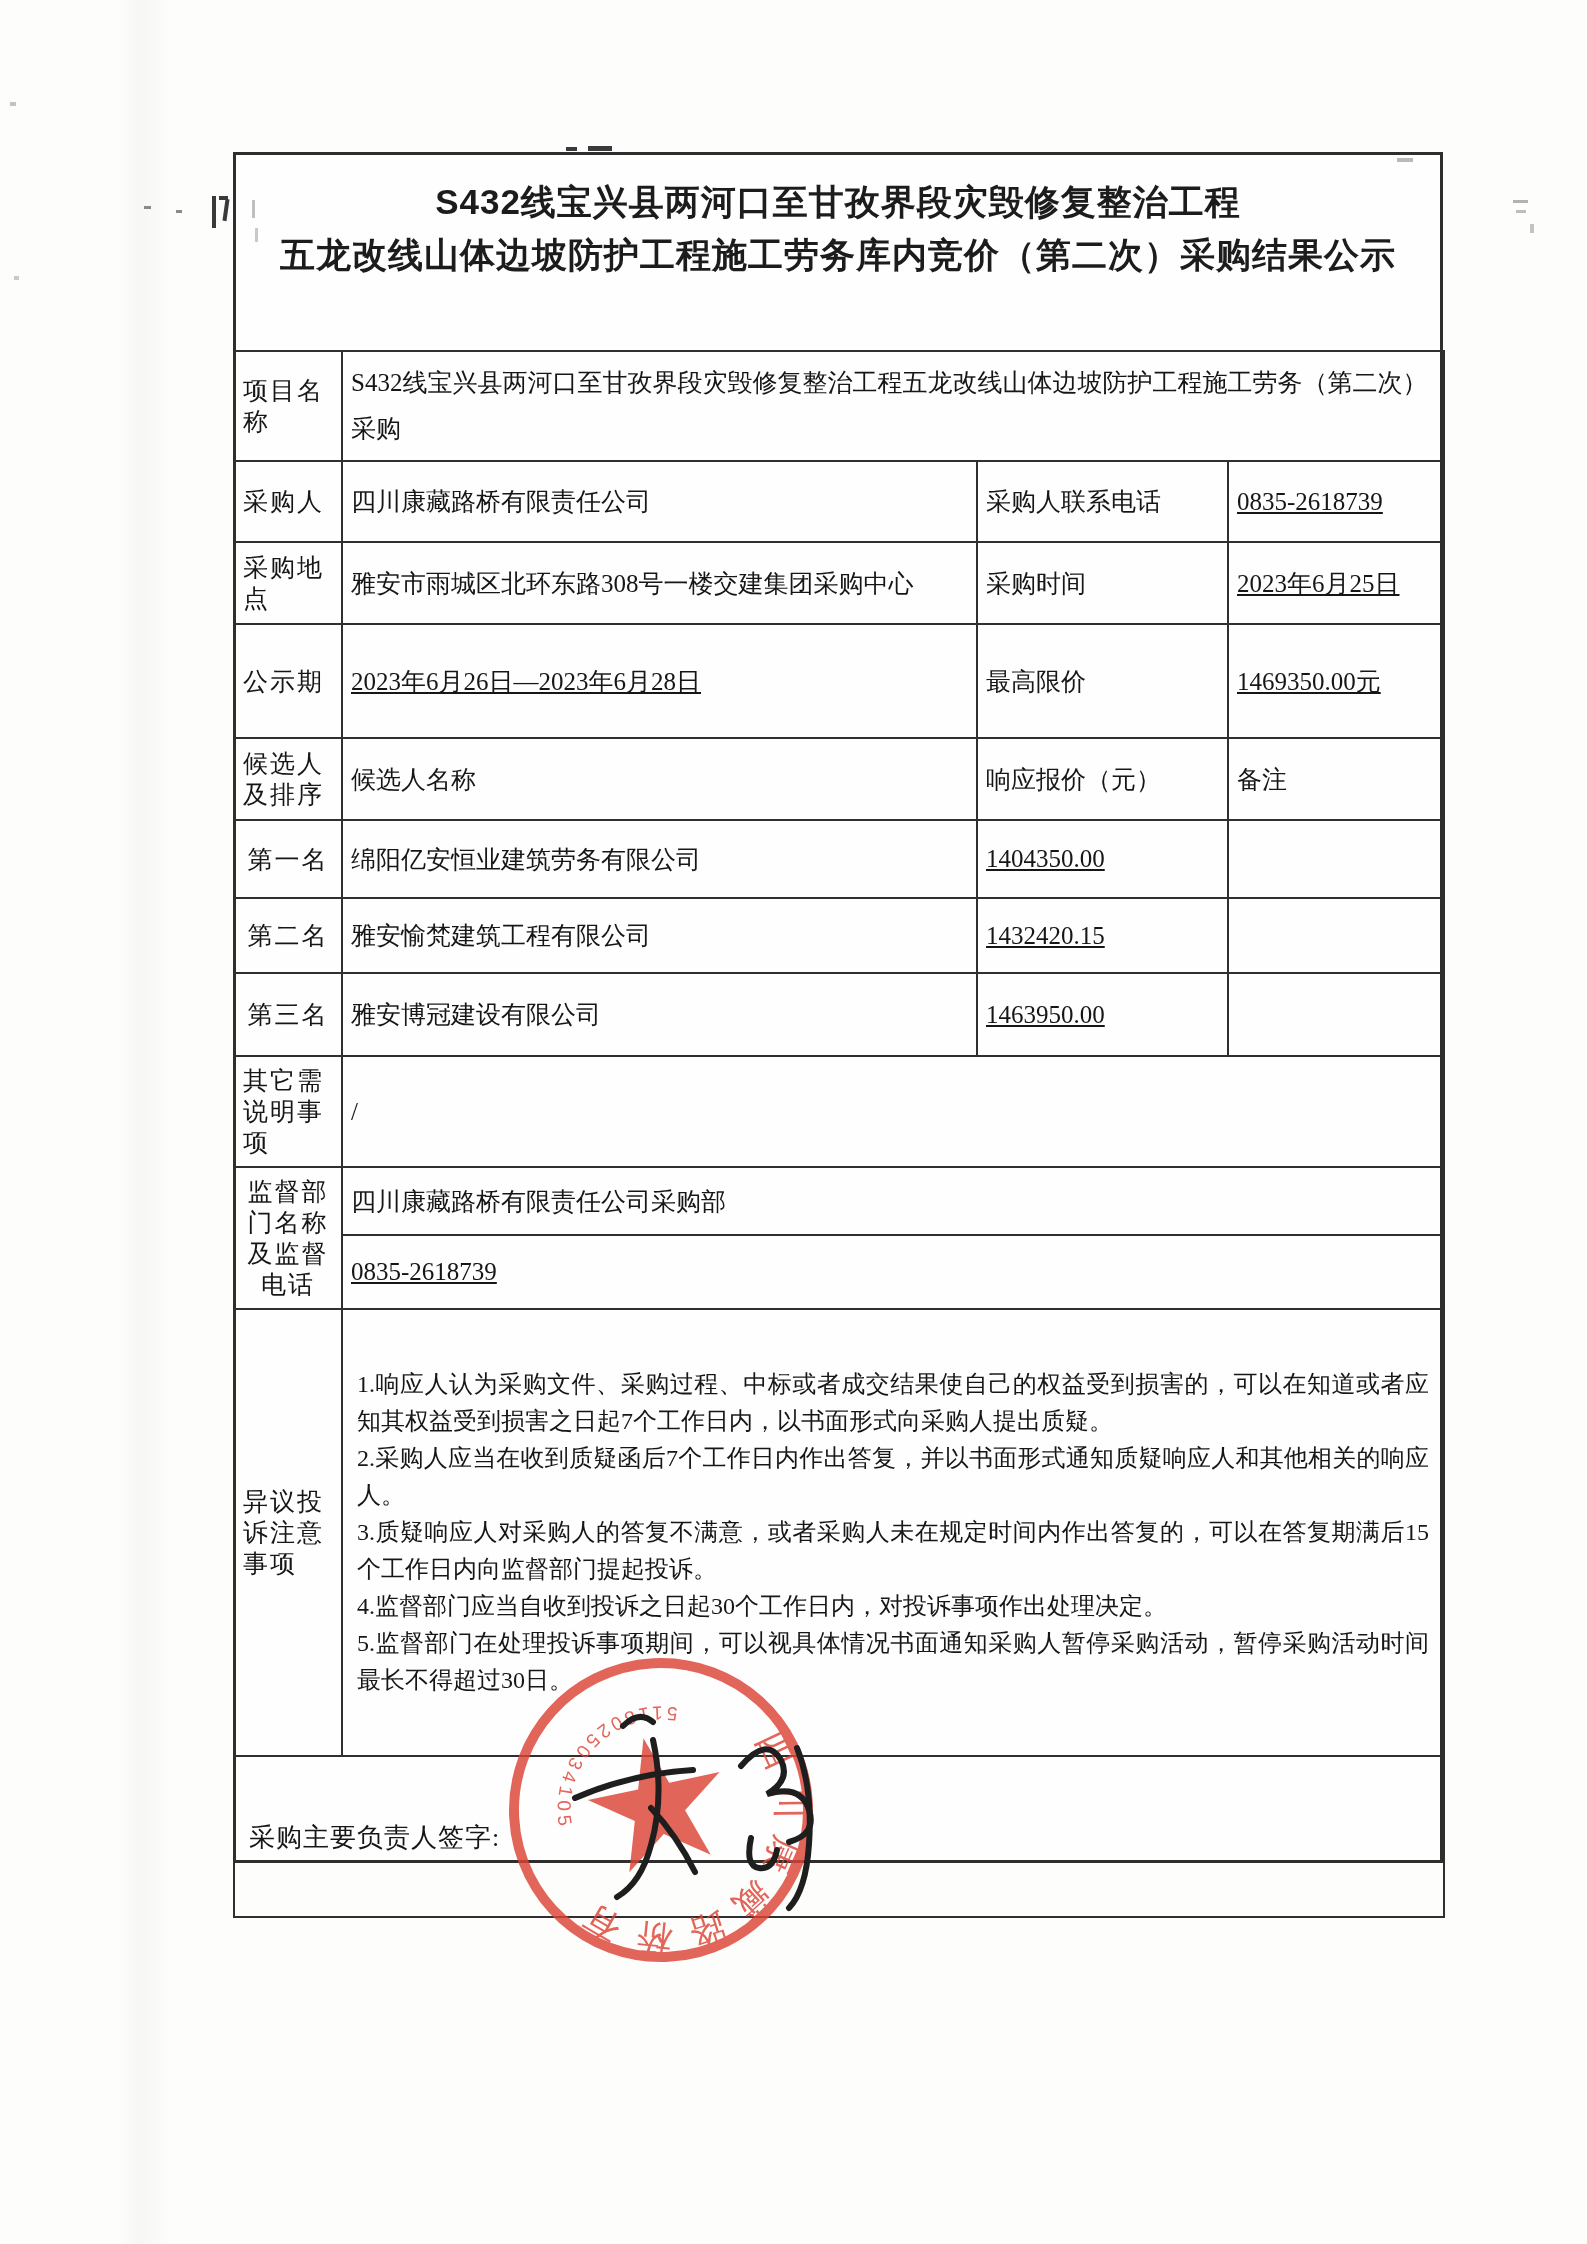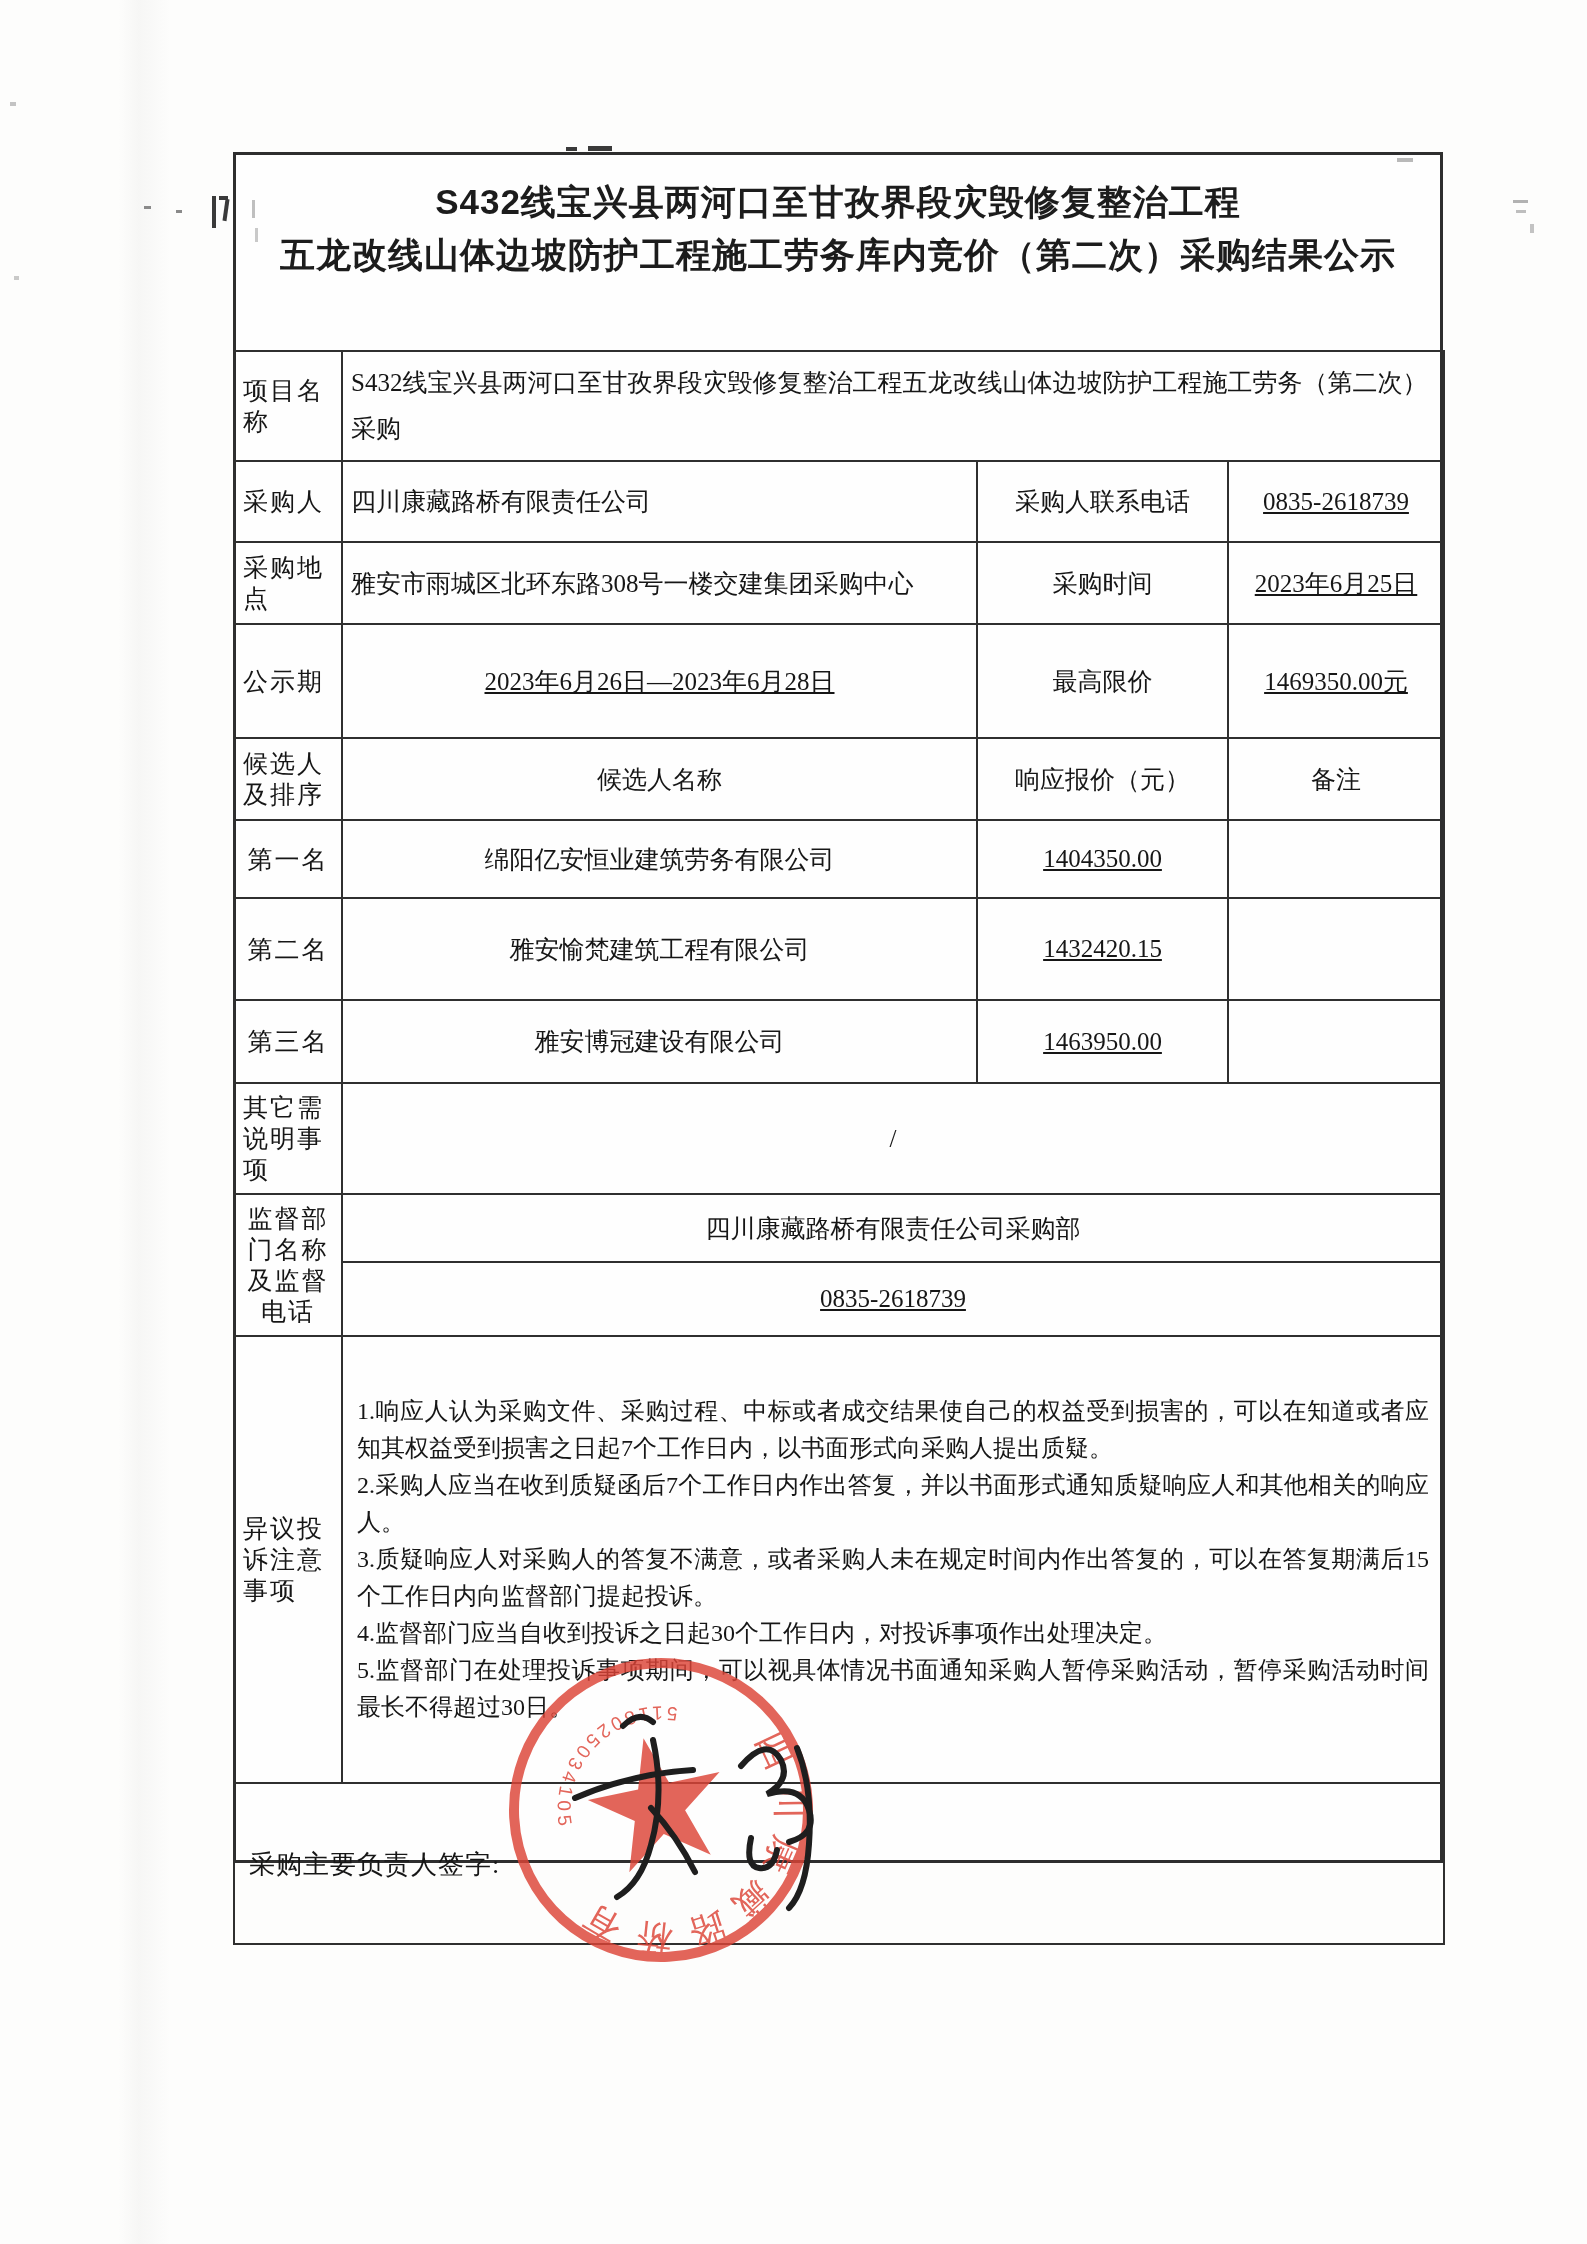--- a/index.html
+++ b/index.html
@@ -38,21 +38,21 @@
   }
   table.grid td{
     border:2px solid #2f2f2f;
     padding:8px 8px;
     vertical-align:middle;
     box-sizing:border-box;
     overflow:hidden;
   }
   td.lab{letter-spacing:2px;padding:2px 4px 2px 7px;line-height:31px;}
   td.lab-c{text-align:center;letter-spacing:2px;line-height:31px;}
-  td.c{text-align:center;margin-top:46px;}
+  td.c{margin-top:46px;}
   td.l{text-align:left;}
   .num{font-family:"Liberation Serif", serif;text-decoration:underline;}
   .objection-cell{padding:6px 14px !important;}
   .objection-cell p{margin:0;line-height:37px;font-size:24px;text-align:justify;}
   .sig-cell{position:relative;padding:0 !important;}
   .sig-label{position:absolute;left:14px;top:50%;transform:translateY(-50%);font-size:26px;letter-spacing:1px;white-space:nowrap;}
   
   .stamp{position:absolute;left:496px;top:1645px;width:330px;height:330px;pointer-events:none;}
   .stamp svg{width:100%;height:100%;}
   
@@ -115,21 +115,21 @@
       <td class="c">备注</td>
     </tr>
 
     <tr style="height:78px">
       <td class="lab-c">第一名</td>
       <td class="c">绵阳亿安恒业建筑劳务有限公司</td>
       <td class="c num">1404350.00</td>
       <td class="c"></td>
     </tr>
 
-    <tr style="height:102px">
+    <tr style="height:75px">
       <td class="lab-c">第二名</td>
       <td class="c">雅安愉梵建筑工程有限公司</td>
       <td class="c num">1432420.15</td>
       <td class="c"></td>
     </tr>
 
     <tr style="height:83px">
       <td class="lab-c">第三名</td>
       <td class="c">雅安博冠建设有限公司</td>
       <td class="c num">1463950.00</td>

